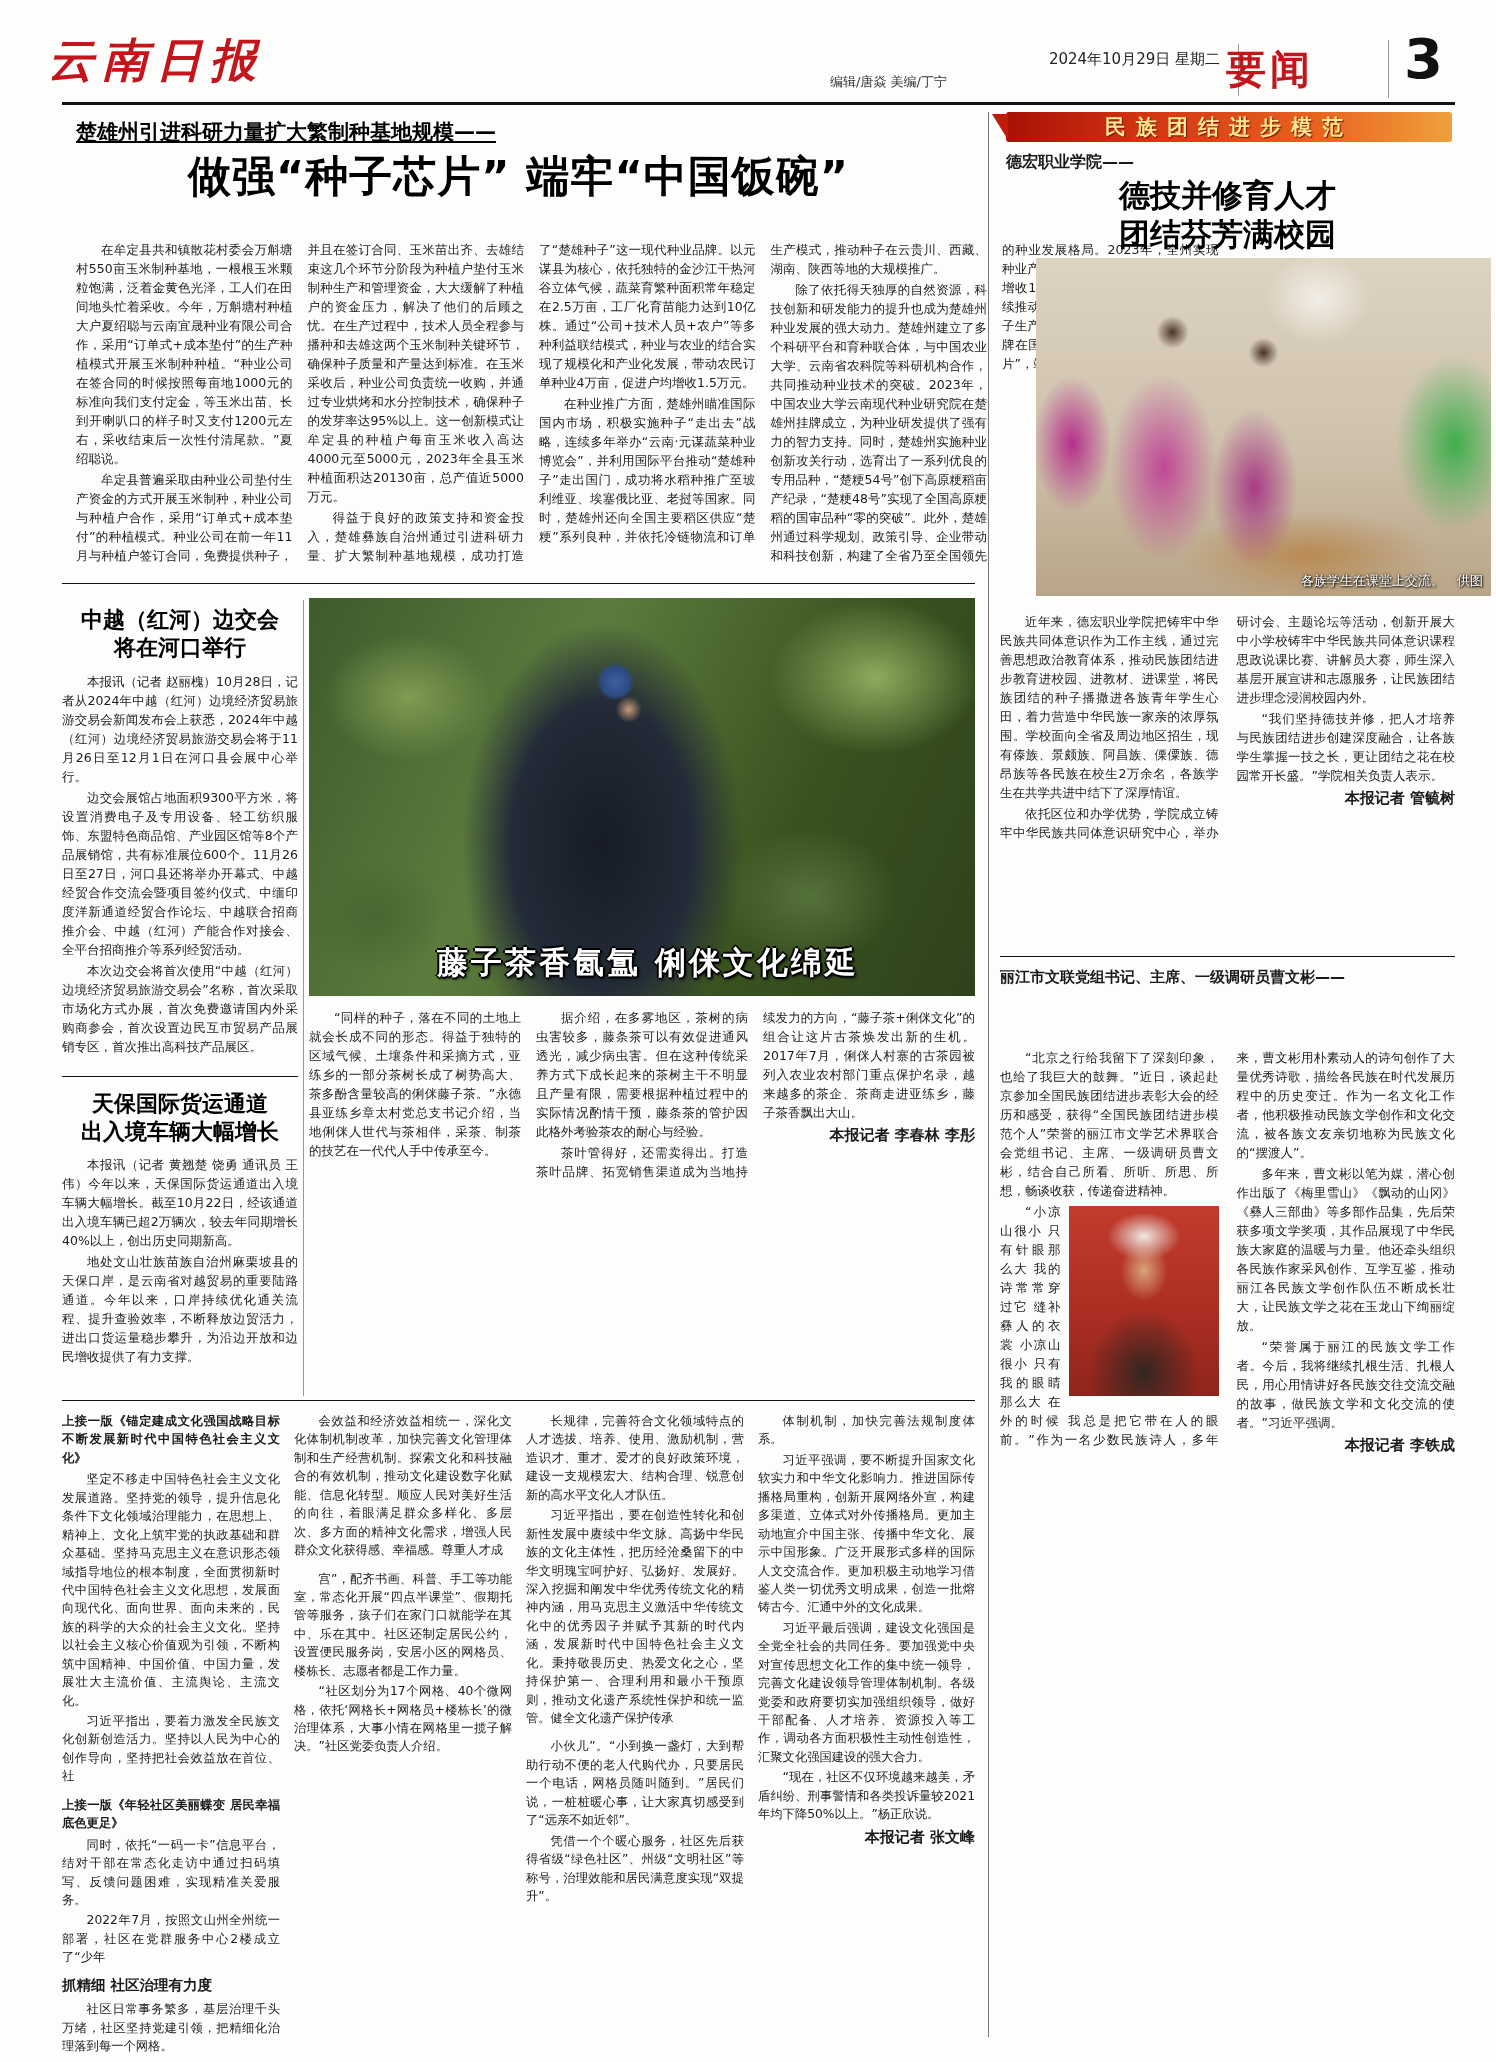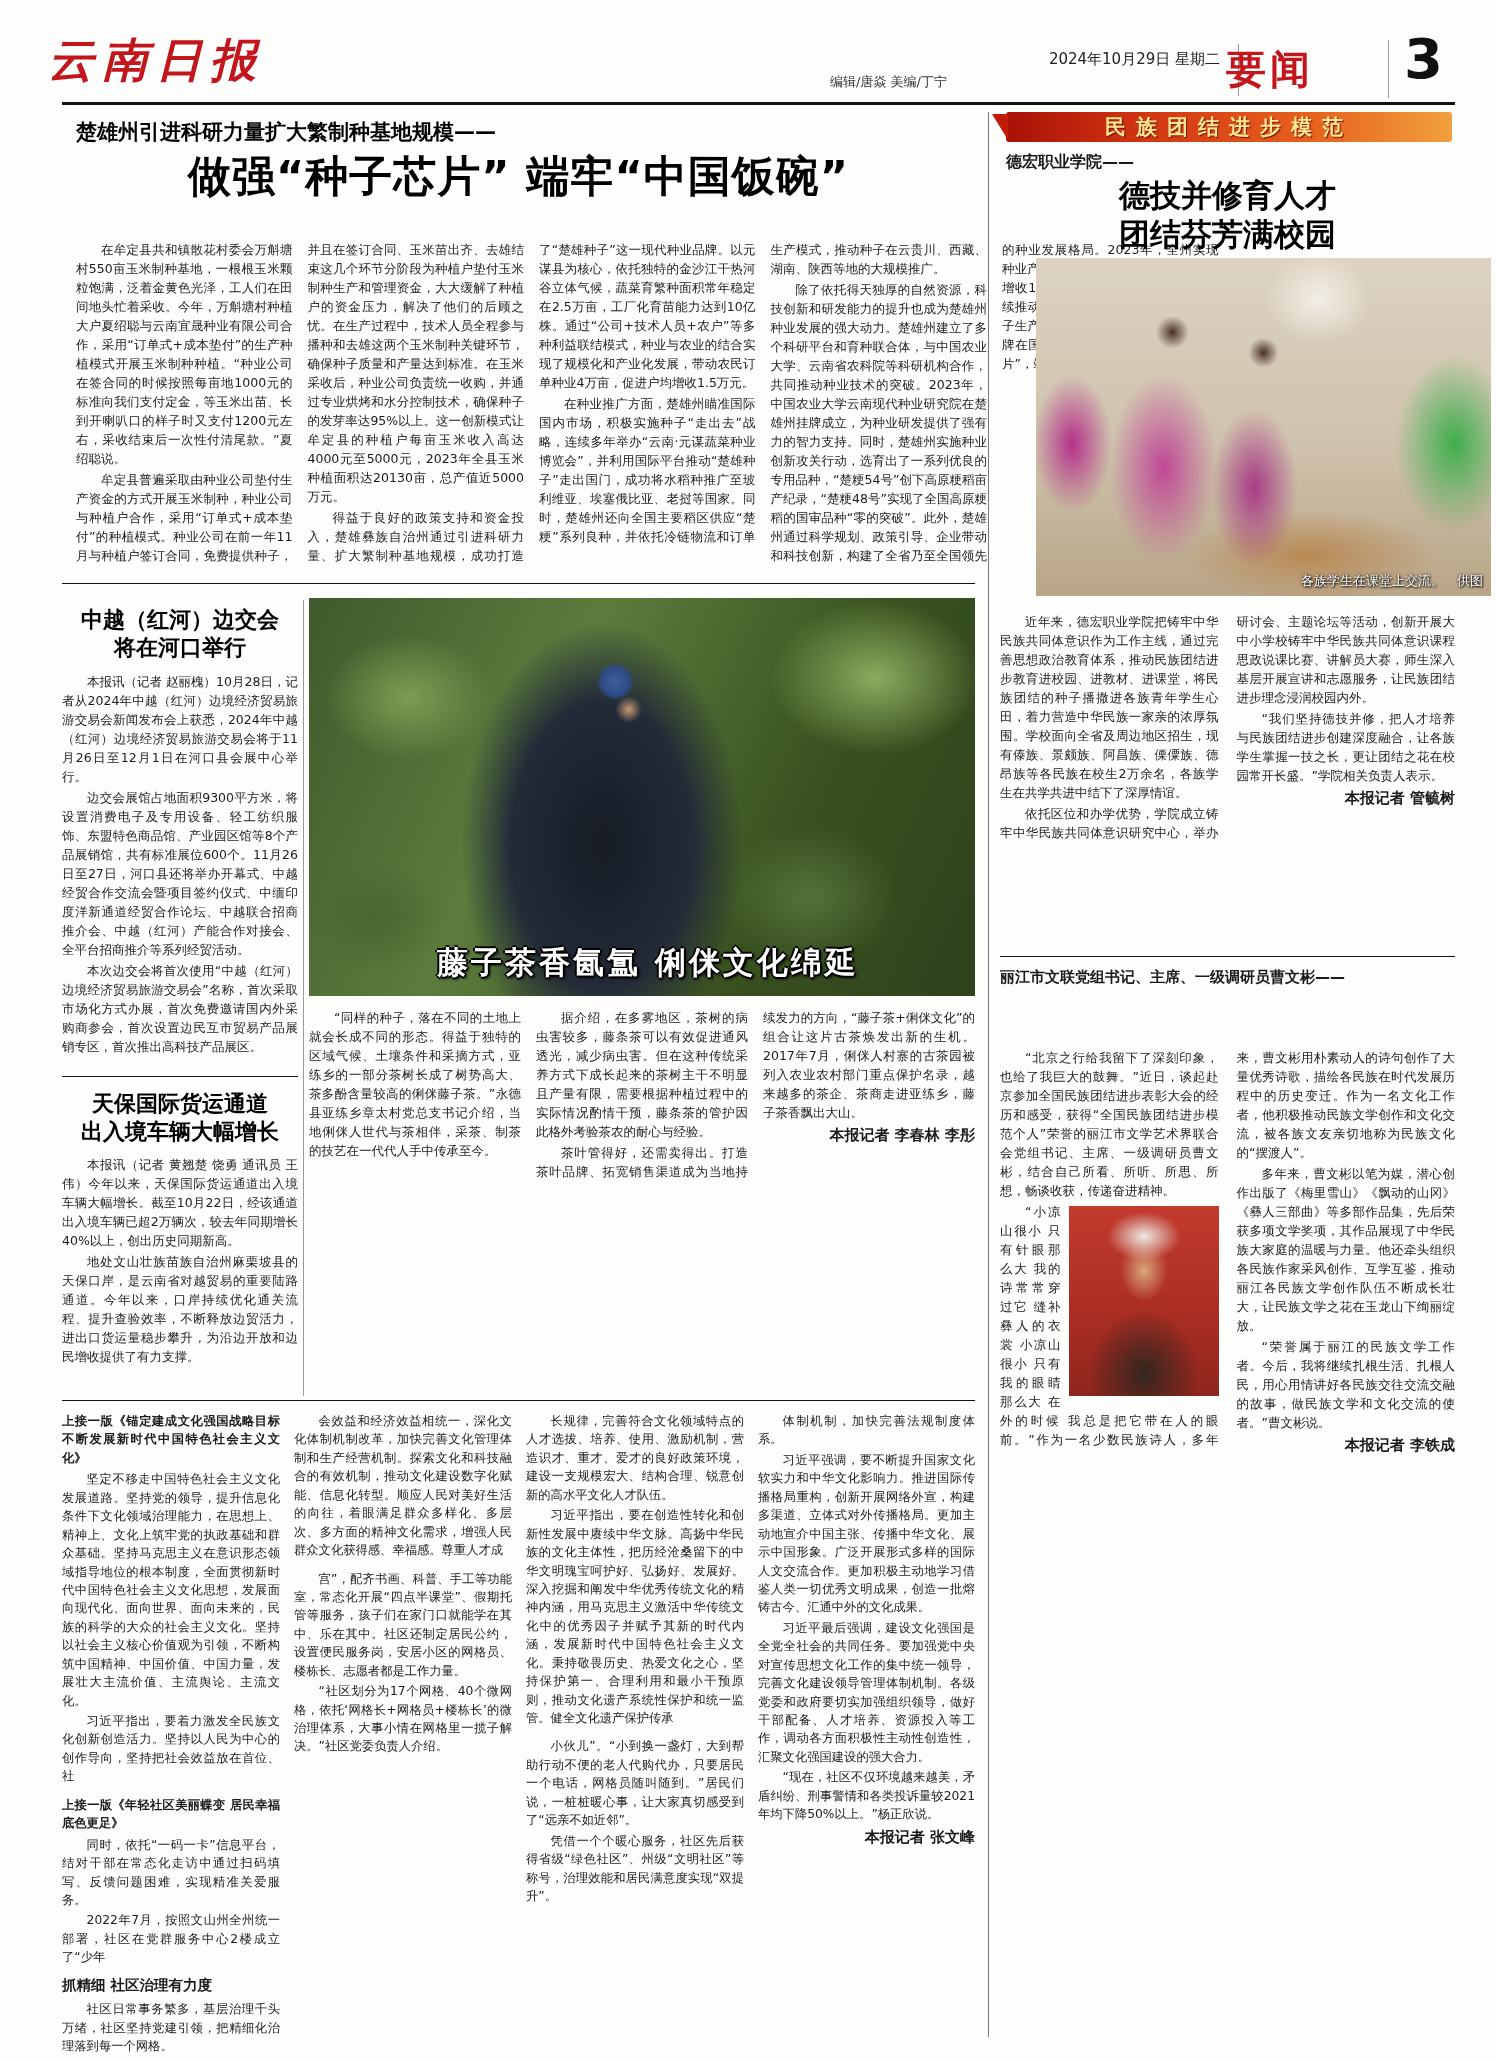--- a/index.html
+++ b/index.html
@@ -86,21 +86,21 @@
     <div class="editline">编辑/唐焱  美编/丁宁</div>
   </div>
   <div class="vrule" style="left:1238px;top:44px;height:52px;background:#999;"></div>
   <div class="abs section-name" style="left:1226px;top:42px;">要闻</div>
   <div class="vrule" style="left:1388px;top:40px;height:58px;background:#999;"></div>
   <div class="abs page-num" style="left:1404px;top:26px;">3</div>
   <div class="hrule" style="left:62px;top:102px;width:1393px;height:3px;"></div>
 
   <div class="vrule" style="left:988px;top:112px;height:1925px;background:#777;"></div>
 
-  <div class="abs kicker" style="left:76px;top:118px;">楚雄州引进科研力量扩大繁制种基地规模——</div>
+  <div class="abs kicker" style="left:76px;top:118px;text-decoration:underline;">楚雄州引进科研力量扩大繁制种基地规模——</div>
   <div class="abs main-headline" style="left:62px;top:148px;width:913px;">做强“种子芯片” 端牢“中国饭碗”</div>
   <div class="abs body-text cols4" style="left:76px;top:240px;width:911px;height:328px;">
     <p>在牟定县共和镇散花村委会万斛塘村550亩玉米制种基地，一根根玉米颗粒饱满，泛着金黄色光泽，工人们在田间地头忙着采收。今年，万斛塘村种植大户夏绍聪与云南宜晟种业有限公司合作，采用“订单式+成本垫付”的生产种植模式开展玉米制种种植。“种业公司在签合同的时候按照每亩地1000元的标准向我们支付定金，等玉米出苗、长到开喇叭口的样子时又支付1200元左右，采收结束后一次性付清尾款。”夏绍聪说。</p>
     <p>牟定县普遍采取由种业公司垫付生产资金的方式开展玉米制种，种业公司与种植户合作，采用“订单式+成本垫付”的种植模式。种业公司在前一年11月与种植户签订合同，免费提供种子，并且在签订合同、玉米苗出齐、去雄结束这几个环节分阶段为种植户垫付玉米制种生产和管理资金，大大缓解了种植户的资金压力，解决了他们的后顾之忧。在生产过程中，技术人员全程参与播种和去雄这两个玉米制种关键环节，确保种子质量和产量达到标准。在玉米采收后，种业公司负责统一收购，并通过专业烘烤和水分控制技术，确保种子的发芽率达95%以上。这一创新模式让牟定县的种植户每亩玉米收入高达4000元至5000元，2023年全县玉米种植面积达20130亩，总产值近5000万元。</p>
     <p>得益于良好的政策支持和资金投入，楚雄彝族自治州通过引进科研力量、扩大繁制种基地规模，成功打造了“楚雄种子”这一现代种业品牌。以元谋县为核心，依托独特的金沙江干热河谷立体气候，蔬菜育繁种面积常年稳定在2.5万亩，工厂化育苗能力达到10亿株。通过“公司+技术人员+农户”等多种利益联结模式，种业与农业的结合实现了规模化和产业化发展，带动农民订单种业4万亩，促进户均增收1.5万元。</p>
     <p>在种业推广方面，楚雄州瞄准国际国内市场，积极实施种子“走出去”战略，连续多年举办“云南·元谋蔬菜种业博览会”，并利用国际平台推动“楚雄种子”走出国门，成功将水稻种推广至玻利维亚、埃塞俄比亚、老挝等国家。同时，楚雄州还向全国主要稻区供应“楚粳”系列良种，并依托冷链物流和订单生产模式，推动种子在云贵川、西藏、湖南、陕西等地的大规模推广。</p>
     <p>除了依托得天独厚的自然资源，科技创新和研发能力的提升也成为楚雄州种业发展的强大动力。楚雄州建立了多个科研平台和育种联合体，与中国农业大学、云南省农科院等科研机构合作，共同推动种业技术的突破。2023年，中国农业大学云南现代种业研究院在楚雄州挂牌成立，为种业研发提供了强有力的智力支持。同时，楚雄州实施种业创新攻关行动，选育出了一系列优良的专用品种，“楚粳54号”创下高原粳稻亩产纪录，“楚粳48号”实现了全国高原粳稻的国审品种“零的突破”。此外，楚雄州通过科学规划、政策引导、企业带动和科技创新，构建了全省乃至全国领先的种业发展格局。2023年，全州实现种业产值36.6亿元，促进种业农户户均增收1.5万元。楚雄州将借势而上，继续推动种业高质量发展，进一步扩大种子生产和推广范围，提升“楚雄种子”品牌在国际国内的影响力，做强“种子芯片”，端牢“中国饭碗”。</p>
     <p class="byline">本报记者 段晓宇</p>
   </div>
   <div class="hrule" style="left:62px;top:583px;width:913px;height:1px;"></div>
@@ -186,17 +186,17 @@
     <p class="byline">本报记者 管毓树</p>
   </div>
   <div class="hrule" style="left:1000px;top:956px;width:455px;height:1px;"></div>
 
   <div class="abs" style="left:1000px;top:968px;font-size:15px;font-weight:700;">丽江市文联党组书记、主席、一级调研员曹文彬——</div>
   <div class="abs body-text cols2" style="left:1000px;top:1048px;width:455px;height:985px;">
     <p>“北京之行给我留下了深刻印象，也给了我巨大的鼓舞。”近日，谈起赴京参加全国民族团结进步表彰大会的经历和感受，获得“全国民族团结进步模范个人”荣誉的丽江市文学艺术界联合会党组书记、主席、一级调研员曹文彬，结合自己所看、所听、所思、所想，畅谈收获，传递奋进精神。</p>
     <div class="portrait-photo"></div>
     <p>“小凉山很小 只有针眼那么大 我的诗常常穿过它 缝补彝人的衣裳 小凉山很小 只有我的眼睛那么大 在外的时候 我总是把它带在人的眼前。”作为一名少数民族诗人，多年来，曹文彬用朴素动人的诗句创作了大量优秀诗歌，描绘各民族在时代发展历程中的历史变迁。作为一名文化工作者，他积极推动民族文学创作和文化交流，被各族文友亲切地称为民族文化的“摆渡人”。</p>
     <p>多年来，曹文彬以笔为媒，潜心创作出版了《梅里雪山》《飘动的山冈》《彝人三部曲》等多部作品集，先后荣获多项文学奖项，其作品展现了中华民族大家庭的温暖与力量。他还牵头组织各民族作家采风创作、互学互鉴，推动丽江各民族文学创作队伍不断成长壮大，让民族文学之花在玉龙山下绚丽绽放。</p>
-    <p>“荣誉属于丽江的民族文学工作者。今后，我将继续扎根生活、扎根人民，用心用情讲好各民族交往交流交融的故事，做民族文学和文化交流的使者。”曹文彬说。</p>
+    <p>“荣誉属于丽江的民族文学工作者。今后，我将继续扎根生活、扎根人民，用心用情讲好各民族交往交流交融的故事，做民族文学和文化交流的使者。”习近平强调。</p>
     <p class="byline">本报记者 李铁成</p>
   </div>
 
 </div>
 
 </body></html>

